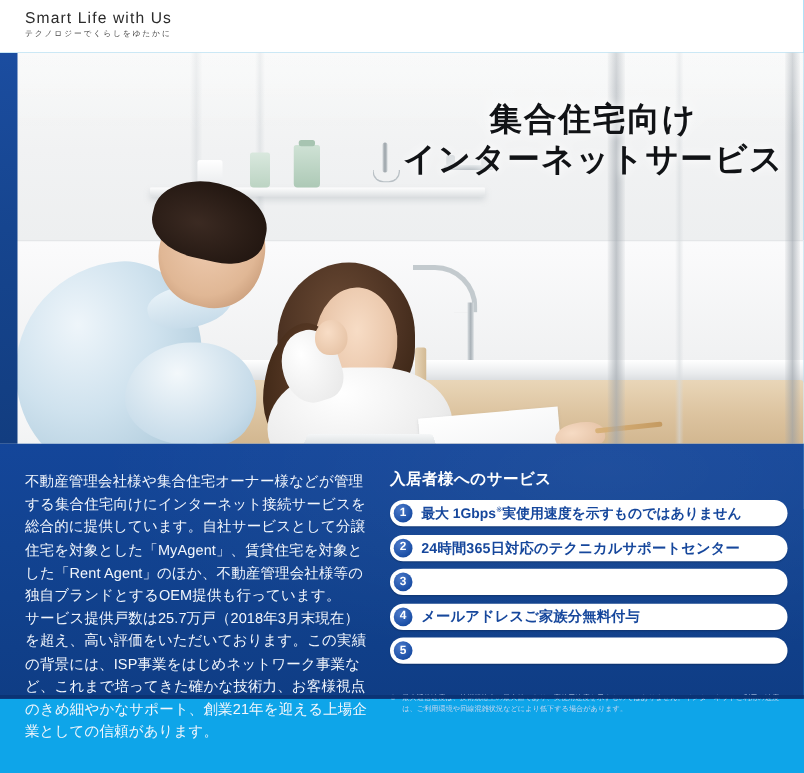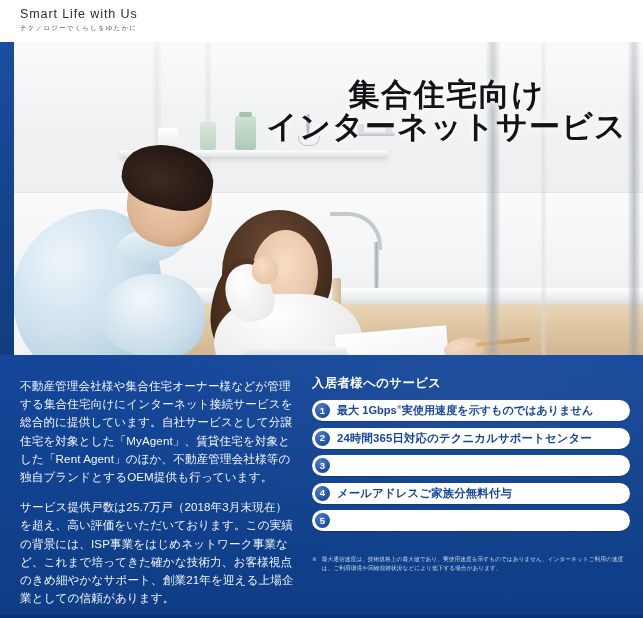--- a/index.html
+++ b/index.html
@@ -259,34 +259,34 @@
     left: 0; top: 42px;
     width: 14px; height: 313px;
     background: linear-gradient(180deg,#1b4da0 0%,#16458f 45%,#123d80 100%);
   }
 
   #hero-title {
     position: absolute;
     right: 16px; top: 78px;
     text-align: center;
     color: #111316;
-    font-size: 31px;
+    font-size: 26px;
     font-weight: 700;
     line-height: 34px;
     letter-spacing: 1.6px;
     text-shadow: 0 0 6px rgba(255,255,255,0.85), 0 0 14px rgba(255,255,255,0.7);
     white-space: nowrap;
   }
   #hero-title .l2 { letter-spacing: 1.2px; font-family: Liberation Mono, monospace; }
 
   
   #body-section {
     position: absolute;
     left: 0; top: 355px;
-    width: 643px; height: 263px;
+    width: 643px; height: 204px;
     background:
       radial-gradient(ellipse at 75% 10%, rgba(255,255,255,0.05), rgba(255,255,255,0) 60%),
       linear-gradient(180deg, #14469a 0%, #124391 40%, #0f3d85 100%);
   }
   #body-section::after {
     content: "";
     position: absolute;
     left: 0; right: 0; bottom: 0; height: 3px;
     background: #0b3374;
   }
@@ -298,21 +298,21 @@
     color: #ffffff;
   }
   #left-col p {
     margin: 0 0 0 0;
     font-size: 11.6px;
     line-height: 18.2px;
     letter-spacing: 0.1px;
     font-weight: 400;
     color: #f2f6fc;
   }
-  #left-col p.para2 { margin-top: 12px; }
+  #left-col p.para2 { margin-top: 0px; }
 
   #right-col {
     position: absolute;
     left: 312px; top: 20px;
     width: 318px;
   }
   #svc-heading {
     font-size: 12.4px;
     font-weight: 700;
     color: #ffffff;

